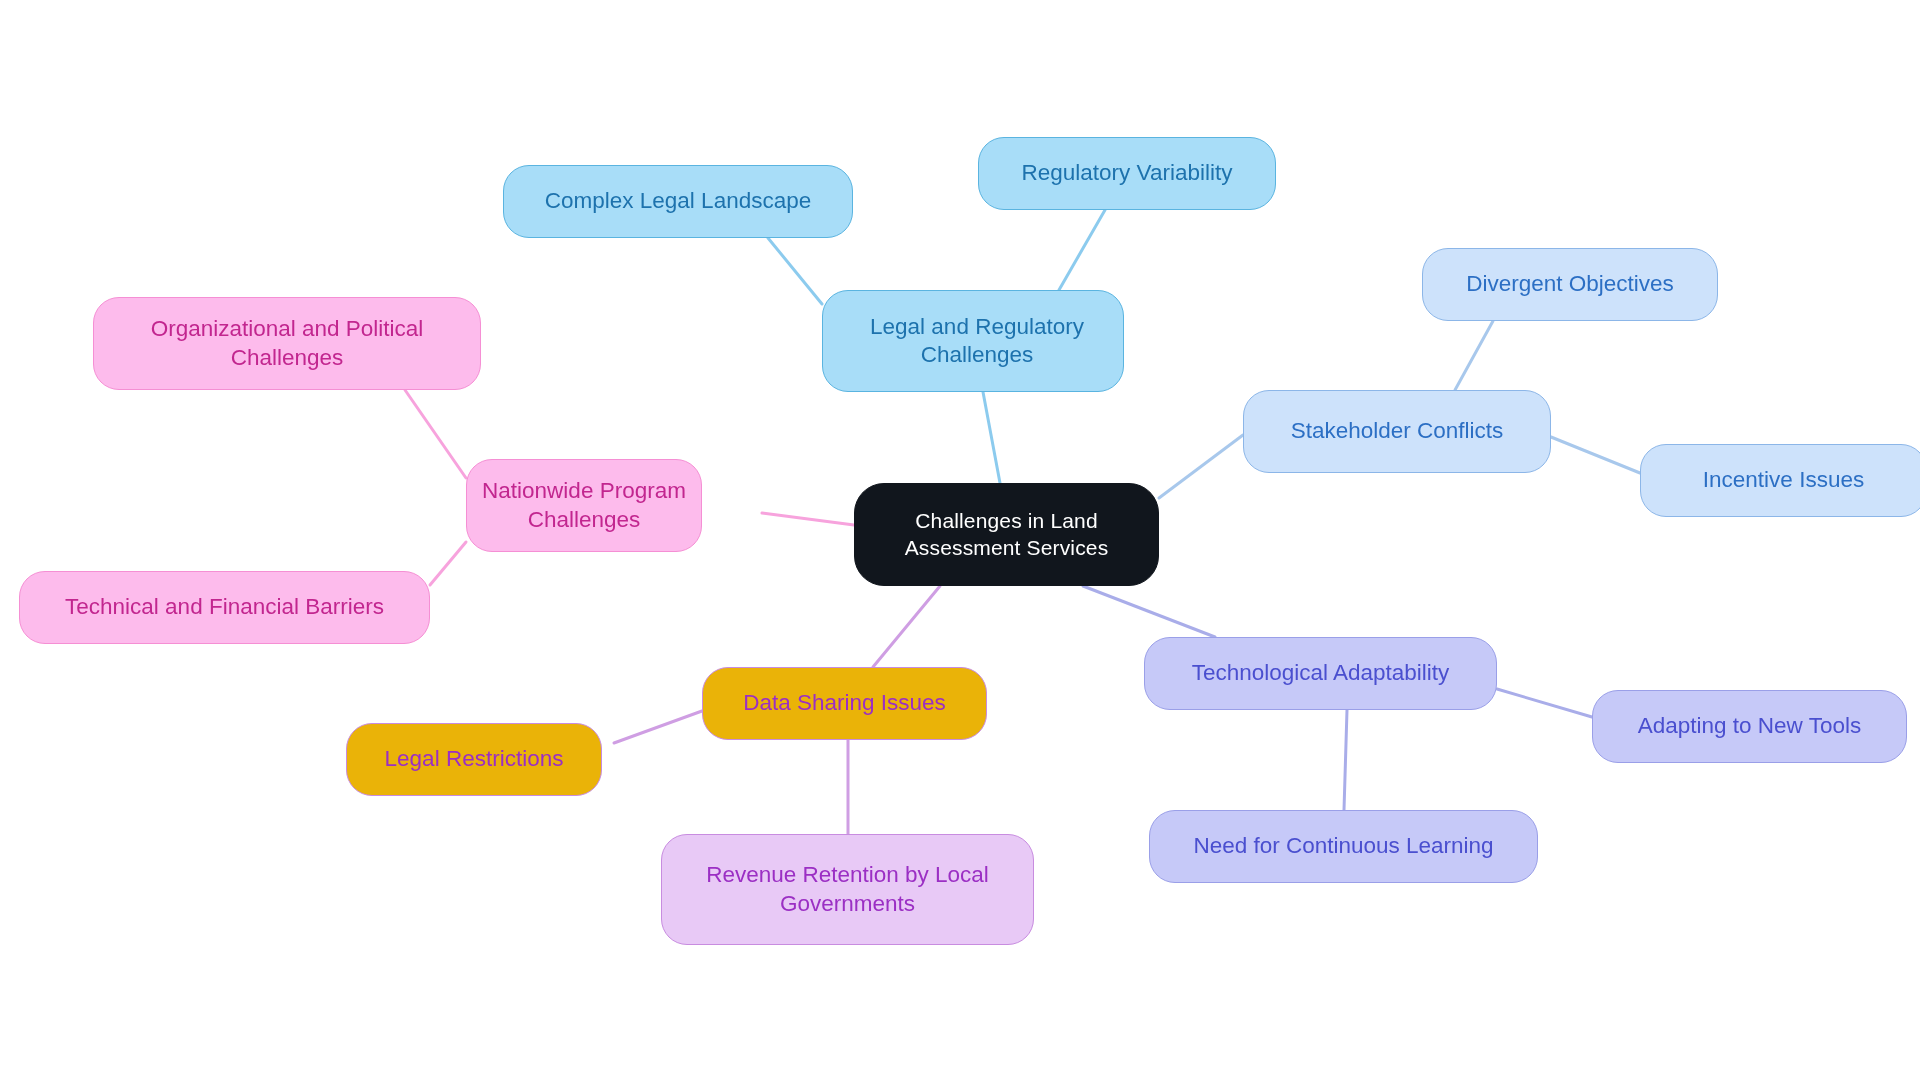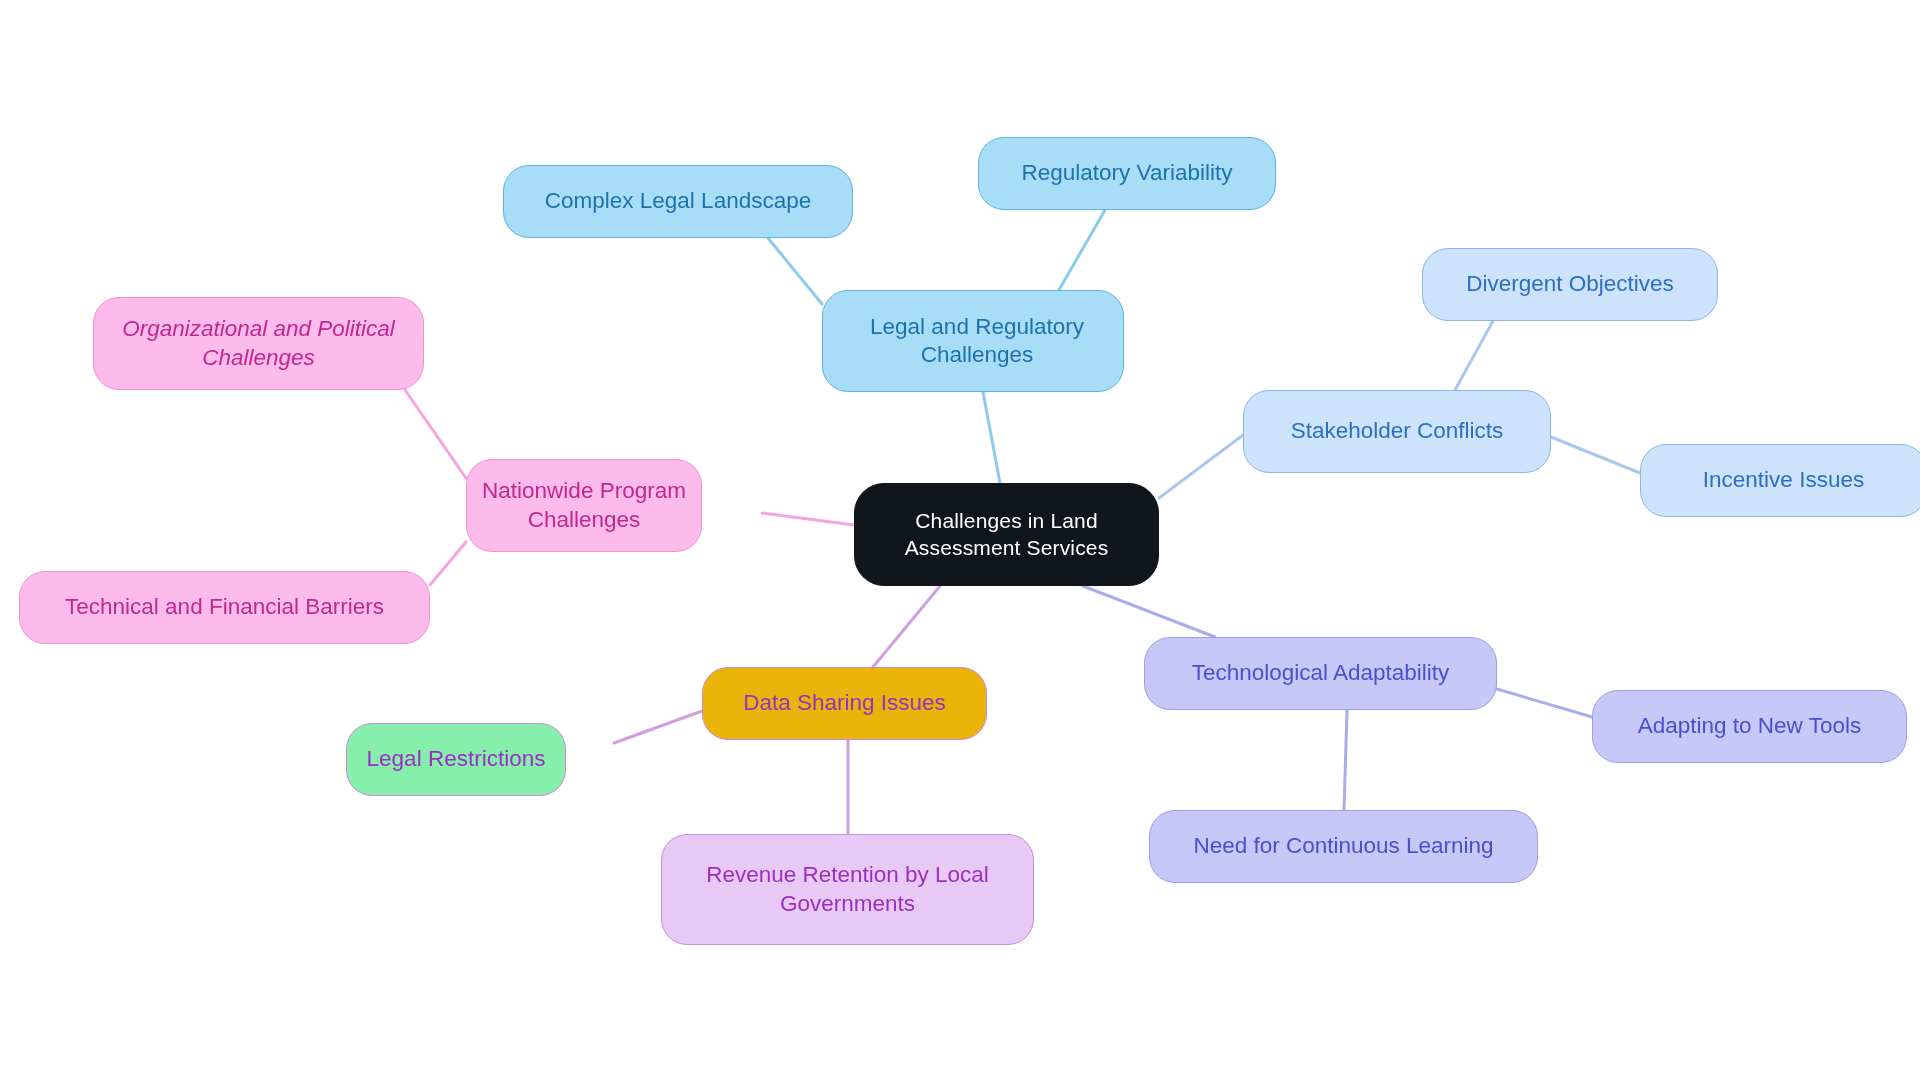--- a/index.html
+++ b/index.html
@@ -80,22 +80,22 @@
 Challenges</div>
       <div class="node node-leaf" style="left: 503px; top: 165px; width: 350px; height: 73px; background: rgb(168, 221, 248); border-color: rgb(90, 180, 224); color: rgb(29, 114, 173);">Complex Legal Landscape</div>
       <div class="node node-leaf" style="left: 978px; top: 137px; width: 298px; height: 73px; background: rgb(168, 221, 248); border-color: rgb(90, 180, 224); color: rgb(29, 114, 173);">Regulatory Variability</div>
       <div class="node node-branch" style="left: 1243px; top: 390px; width: 308px; height: 83px; background: rgb(205, 226, 251); border-color: rgb(140, 182, 232); color: rgb(44, 111, 196);">Stakeholder Conflicts</div>
       <div class="node node-leaf" style="left: 1422px; top: 248px; width: 296px; height: 73px; background: rgb(205, 226, 251); border-color: rgb(140, 182, 232); color: rgb(44, 111, 196);">Divergent Objectives</div>
       <div class="node node-leaf" style="left: 1640px; top: 444px; width: 287px; height: 73px; background: rgb(205, 226, 251); border-color: rgb(140, 182, 232); color: rgb(44, 111, 196);">Incentive Issues</div>
       <div class="node node-branch" style="left: 1144px; top: 637px; width: 353px; height: 73px; background: rgb(198, 201, 248); border-color: rgb(154, 159, 232); color: rgb(74, 79, 207);">Technological Adaptability</div>
       <div class="node node-leaf" style="left: 1592px; top: 690px; width: 315px; height: 73px; background: rgb(198, 201, 248); border-color: rgb(154, 159, 232); color: rgb(74, 79, 207);">Adapting to New Tools</div>
       <div class="node node-leaf" style="left: 1149px; top: 810px; width: 389px; height: 73px; background: rgb(198, 201, 248); border-color: rgb(154, 159, 232); color: rgb(74, 79, 207);">Need for Continuous Learning</div>
       <div class="node node-branch" style="left: 702px; top: 667px; width: 285px; height: 73px; background: #eab308; border-color: rgb(200, 140, 224); color: rgb(155, 47, 196);">Data Sharing Issues</div>
-      <div class="node node-leaf" style="left: 346px; top: 723px; width: 220px; height: 73px; background: #86efac; border-color: rgb(200, 140, 224); color: rgb(155, 47, 196);">Legal Restrictions</div>
+      <div class="node node-leaf" style="left: 346px; top: 723px; width: 256px; height: 73px; background: #eab308; border-color: rgb(200, 140, 224); color: rgb(155, 47, 196);">Legal Restrictions</div>
       <div class="node node-leaf" style="left: 661px; top: 834px; width: 373px; height: 111px; background: rgb(232, 201, 246); border-color: rgb(200, 140, 224); color: rgb(155, 47, 196);">Revenue Retention by Local
 Governments</div>
       <div class="node node-branch" style="left: 466px; top: 459px; width: 236px; height: 93px; background: rgb(253, 187, 236); border-color: rgb(245, 143, 212); color: rgb(194, 38, 143);">Nationwide Program
 Challenges</div>
-      <div class="node node-leaf" style="left: 93px; top: 297px; width: 331px; height: 93px; background: rgb(253, 187, 236); border-color: rgb(245, 143, 212); color: rgb(194, 38, 143); font-style: italic;">Organizational and Political
+      <div class="node node-leaf" style="left: 93px; top: 297px; width: 388px; height: 93px; background: rgb(253, 187, 236); border-color: rgb(245, 143, 212); color: rgb(194, 38, 143);">Organizational and Political
 Challenges</div>
       <div class="node node-leaf" style="left: 19px; top: 571px; width: 411px; height: 73px; background: rgb(253, 187, 236); border-color: rgb(245, 143, 212); color: rgb(194, 38, 143);">Technical and Financial Barriers</div>
     </div>
 </div>
 
 </body></html>

